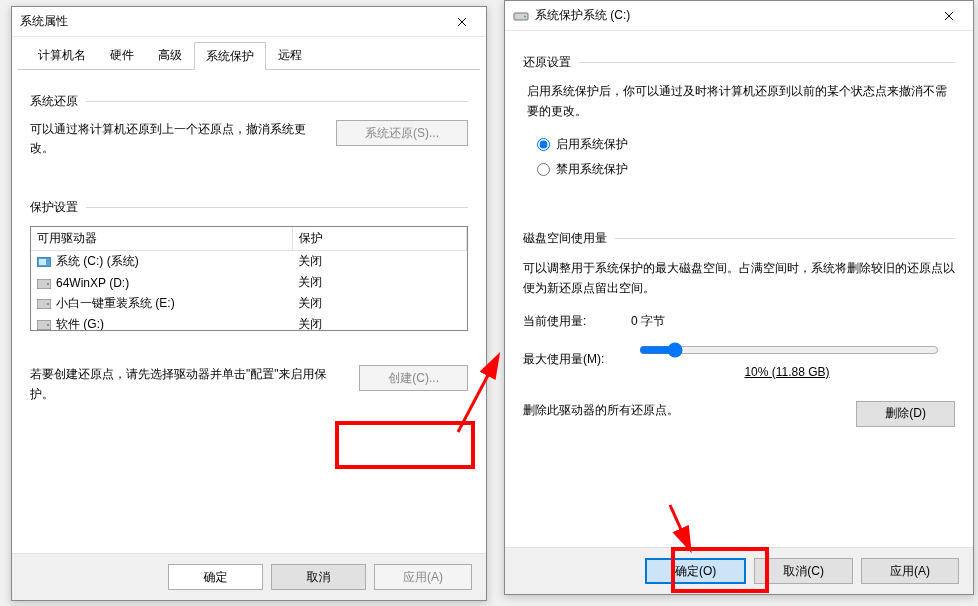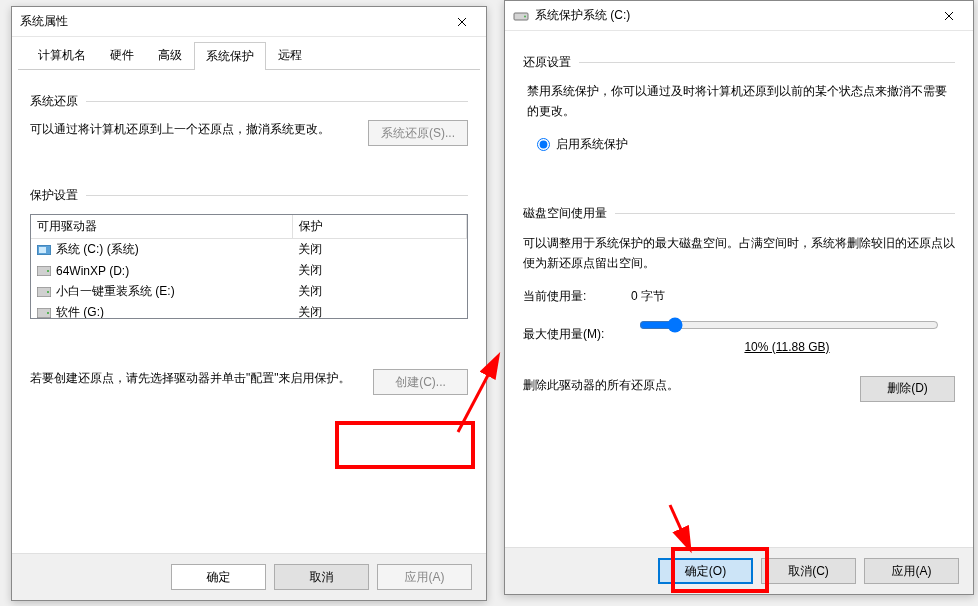--- a/index.html
+++ b/index.html
@@ -23,25 +23,25 @@
 
 .intro { display: flex; gap: 12px; align-items: flex-start; padding: 4px 0 18px 0; }
 .intro-icon { width: 36px; height: 36px; flex-shrink: 0; }
 
 .group-title { height: 18px; display: flex; align-items: center; margin-top: 8px; margin-bottom: 10px; }
 .group-title span { padding-right: 8px; white-space: nowrap; }
 .group-title::after { content: ""; flex: 1; height: 1px; background: #d8d8d8; }
 
 .row { display: flex; align-items: flex-start; gap: 10px; margin: 8px 0; }
 .row .desc { flex: 1; line-height: 1.6; }
-.btn { min-width: 95px; height: 26px; border: 1px solid #adadad; background: #e1e1e1; cursor: pointer; padding: 0 12px; display: inline-flex; align-items: center; justify-content: center; text-align: right; }
+.btn { min-width: 95px; height: 26px; border: 1px solid #adadad; background: #e1e1e1; cursor: pointer; padding: 0 28px; display: inline-flex; align-items: center; justify-content: center; text-align: right; }
 .btn.disabled { color: #888; background: #f4f4f4; cursor: default; }
 .btn.highlight { background: #cce4f7; border: 1px solid #0078d7; }
 
-.table-wrap { border: 1px solid #828790; height: 105px; overflow: hidden; margin-bottom: 24px; }
+.table-wrap { border: 1px solid #828790; height: 105px; overflow: hidden; margin-bottom: 8px; }
 .table-scroll { height: 100%; overflow-y: scroll; }
 table { width: 100%; border-collapse: collapse; }
 th { text-align: left; font-weight: normal; padding: 3px 6px; border-right: 1px solid #e0e0e0; border-bottom: 1px solid #e0e0e0; background: #fff; position: sticky; top: 0; }
 td { padding: 2px 6px; }
 .drive-icon { display: inline-block; width: 14px; height: 10px; vertical-align: middle; margin-right: 5px; }
 
 .dialog-buttons { display: flex; justify-content: flex-end; gap: 8px; padding: 10px 14px; border-top: 1px solid #e0e0e0; position: absolute; bottom: 0; left: 0; right: 0; background: #f0f0f0; }
 
 .radio-row { display: flex; align-items: center; gap: 6px; margin: 8px 0 8px 14px; }
 .radio-row input { margin: 0; }
@@ -170,25 +170,29 @@
       <svg width="10" height="10" viewBox="0 0 10 10">
           <path d="M1 1l8 8M9 1l-8 8" stroke="#000" stroke-width="1"></path>
         </svg>
     </div>
   </div>
 
   <div class="body">
     <div class="group-title">
         <span>还原设置</span>
       </div>
-    <div style="padding:0 4px 6px 4px;line-height:1.7">禁用系统保护，你可以通过及时将计算机还原到以前的某个状态点来撤消不需要的更改。</div>
+    <div style="padding:0 4px 6px 4px;line-height:1.7">启用系统保护后，你可以通过及时将计算机还原到以前的某个状态点来撤消不需要的更改。</div>
 
     <label class="radio-row">
       <input type="radio" name="prot" checked="" style="">
       <span>启用系统保护</span>
+    </label>
+    <label class="radio-row">
+      <input type="radio" name="prot" style="">
+      <span>禁用系统保护</span>
     </label>
 
     <div style="height:36px"></div>
 
     <div class="group-title">
         <span>磁盘空间使用量</span>
       </div>
     <div style="line-height:1.7">可以调整用于系统保护的最大磁盘空间。占满空间时，系统将删除较旧的还原点以便为新还原点留出空间。</div>
 
     <div class="label-pair">

